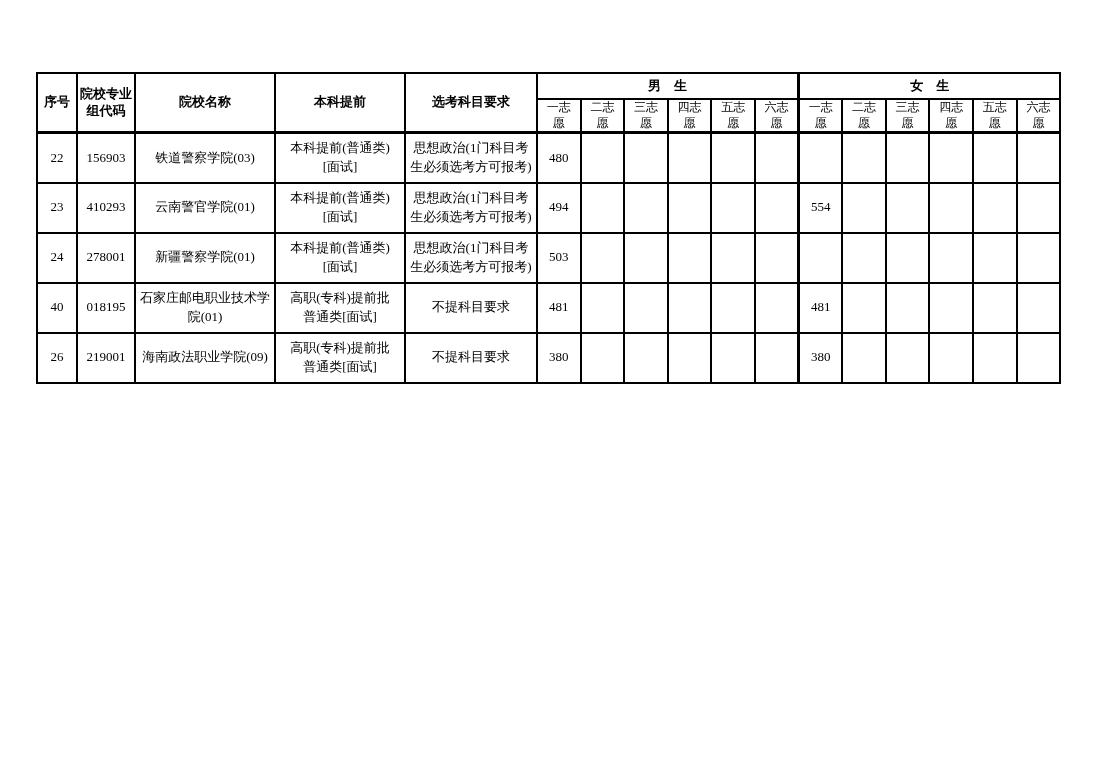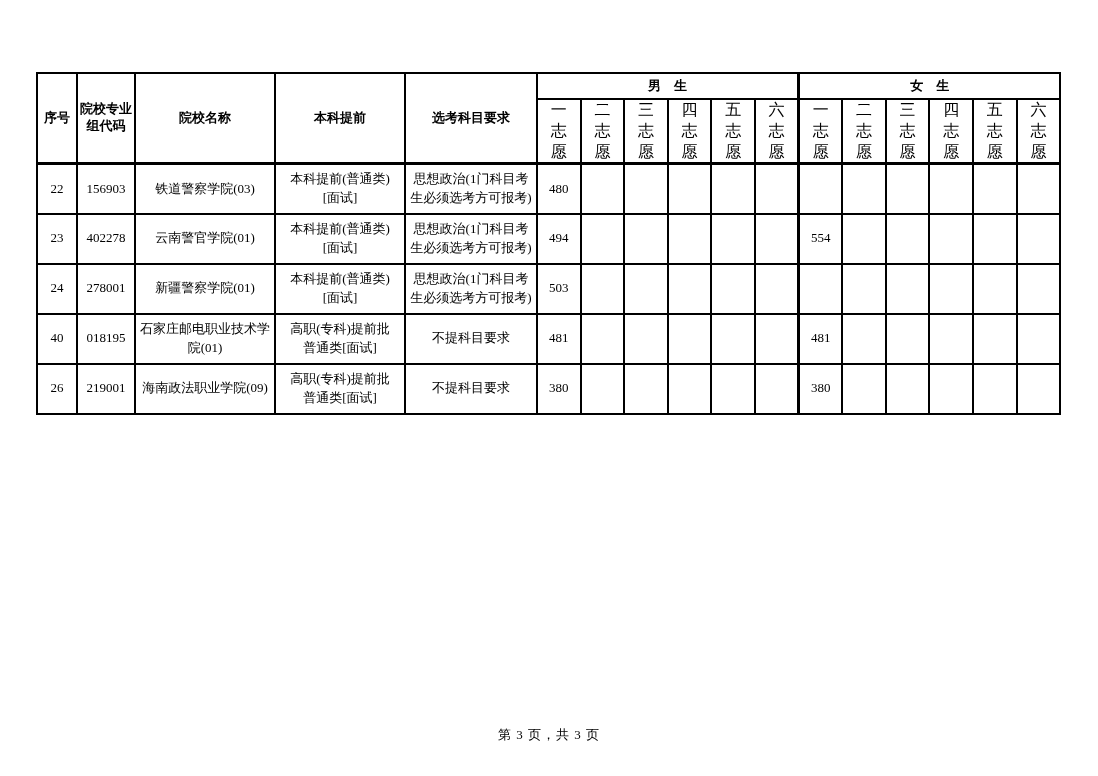--- a/index.html
+++ b/index.html
@@ -36,21 +36,21 @@
   thead tr.h1 { height: 26px; }
   thead tr.h2 { height: 27px; }
   thead th {
     font-weight: bold;
     font-size: 13px;
     line-height: 1.3;
   }
   thead { border-bottom: 3px solid #000000; }
   thead tr.h2 th {
     font-weight: normal;
-    font-size: 16px;
+    font-size: 12px;
     padding: 0 8px;
   }
   tbody tr { height: 50px; }
   tbody td {
     font-size: 13px;
     line-height: 1.45;
   }
   td.name {
     text-align: center;
     padding: 0 3px;
@@ -134,21 +134,21 @@
           <td></td>
           <td class="gdiv"></td>
           <td></td>
           <td></td>
           <td></td>
           <td></td>
           <td></td>
         </tr>
         <tr>
           <td>23</td>
-          <td>402278</td>
+          <td>410293</td>
           <td class="name pre">云南警官学院(01)</td>
           <td class="pre">本科提前(普通类)
 [面试]</td>
           <td class="pre">思想政治(1门科目考
 生必须选考方可报考)</td>
           <td>494</td>
           <td></td>
           <td></td>
           <td></td>
           <td></td>
@@ -218,14 +218,13 @@
           <td class="gdiv">380</td>
           <td></td>
           <td></td>
           <td></td>
           <td></td>
           <td></td>
         </tr>
       </tbody>
   </table>
 
-  <div class="footer">第 3 页，共 3 页</div>
 </div>
 
 </body></html>

